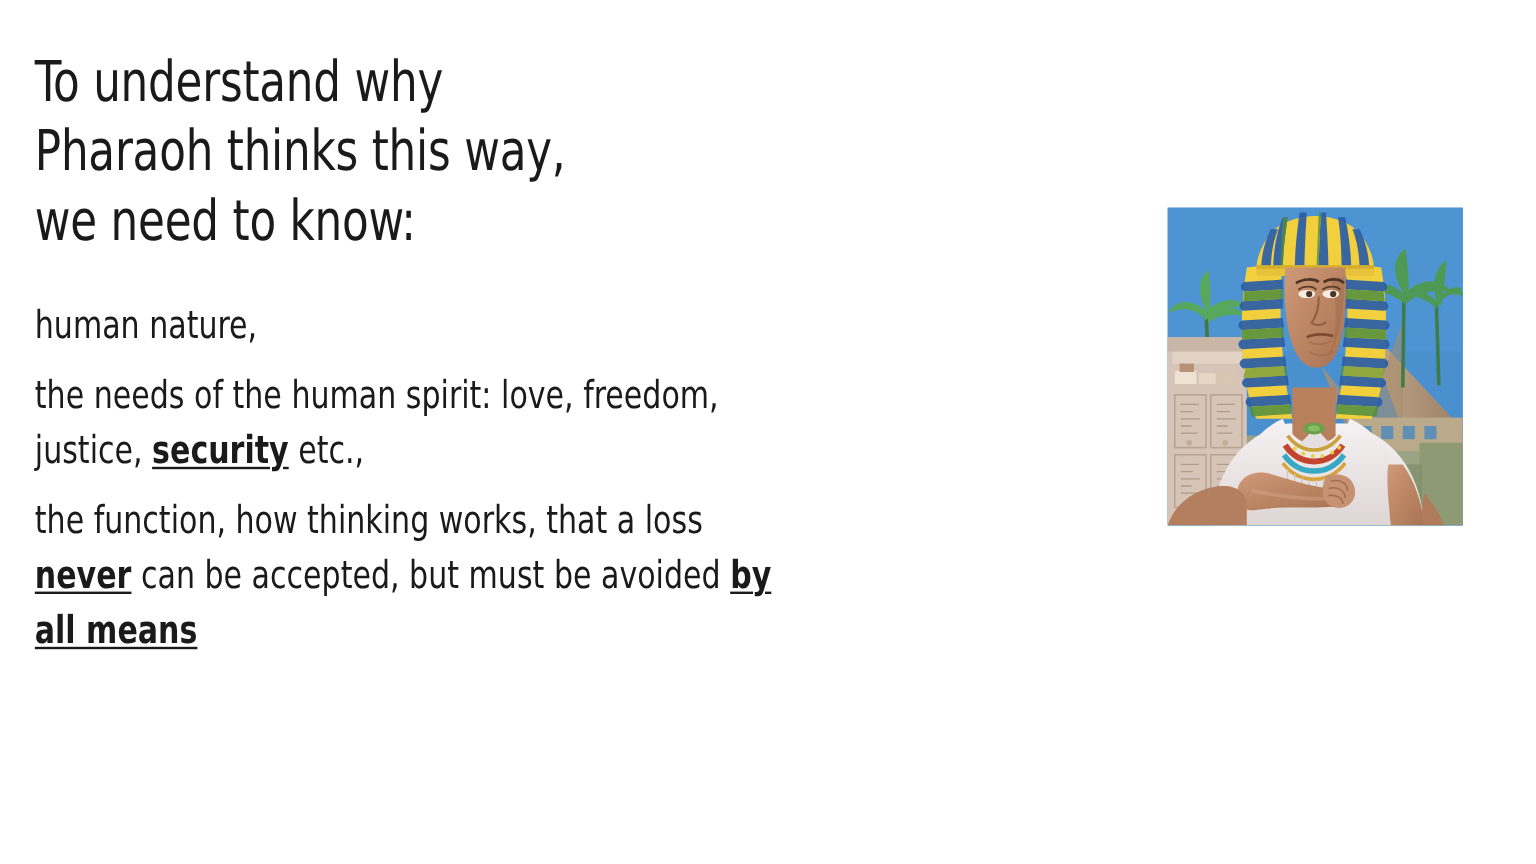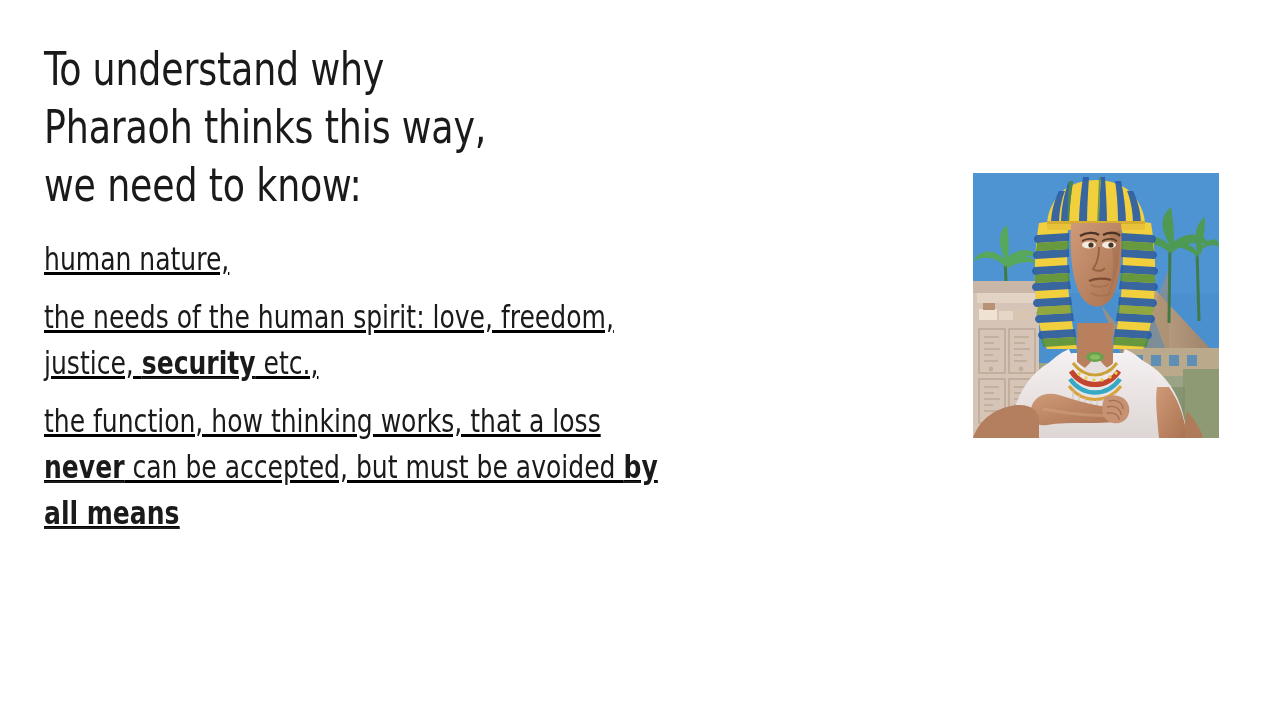--- a/index.html
+++ b/index.html
@@ -16,40 +16,39 @@
   }
   .slide {
     position: absolute;
     inset: 0;
     background: #ffffff;
   }
 
   
   .text-col {
     position: absolute;
-    left: 44px;
+    left: 29px;
     top: 40px;
     width: 660px;
   }
   .slide-title {
     font-family: "DejaVu Sans Condensed", "Liberation Sans Narrow", "Liberation Sans", sans-serif;
     font-stretch: condensed;
     font-size: 47px;
     line-height: 58px;
     font-weight: 400;
     color: #1a1a1a;
     letter-spacing: -0.2px;
     margin: 0;
     width: 520px;
     transform: scaleX(0.86);
     transform-origin: left top;
   }
   .body-block {
-    margin-top: 22px;
-    text-decoration: underline;
+    margin-top: 34px;
   }
   .para {
     font-family: "DejaVu Sans Condensed", "Liberation Sans Narrow", "Liberation Sans", sans-serif;
     font-stretch: condensed;
     font-size: 32px;
     line-height: 46px;
     font-weight: 400;
     color: #1a1a1a;
     margin: 0 0 12px 0;
     width: 740px;

